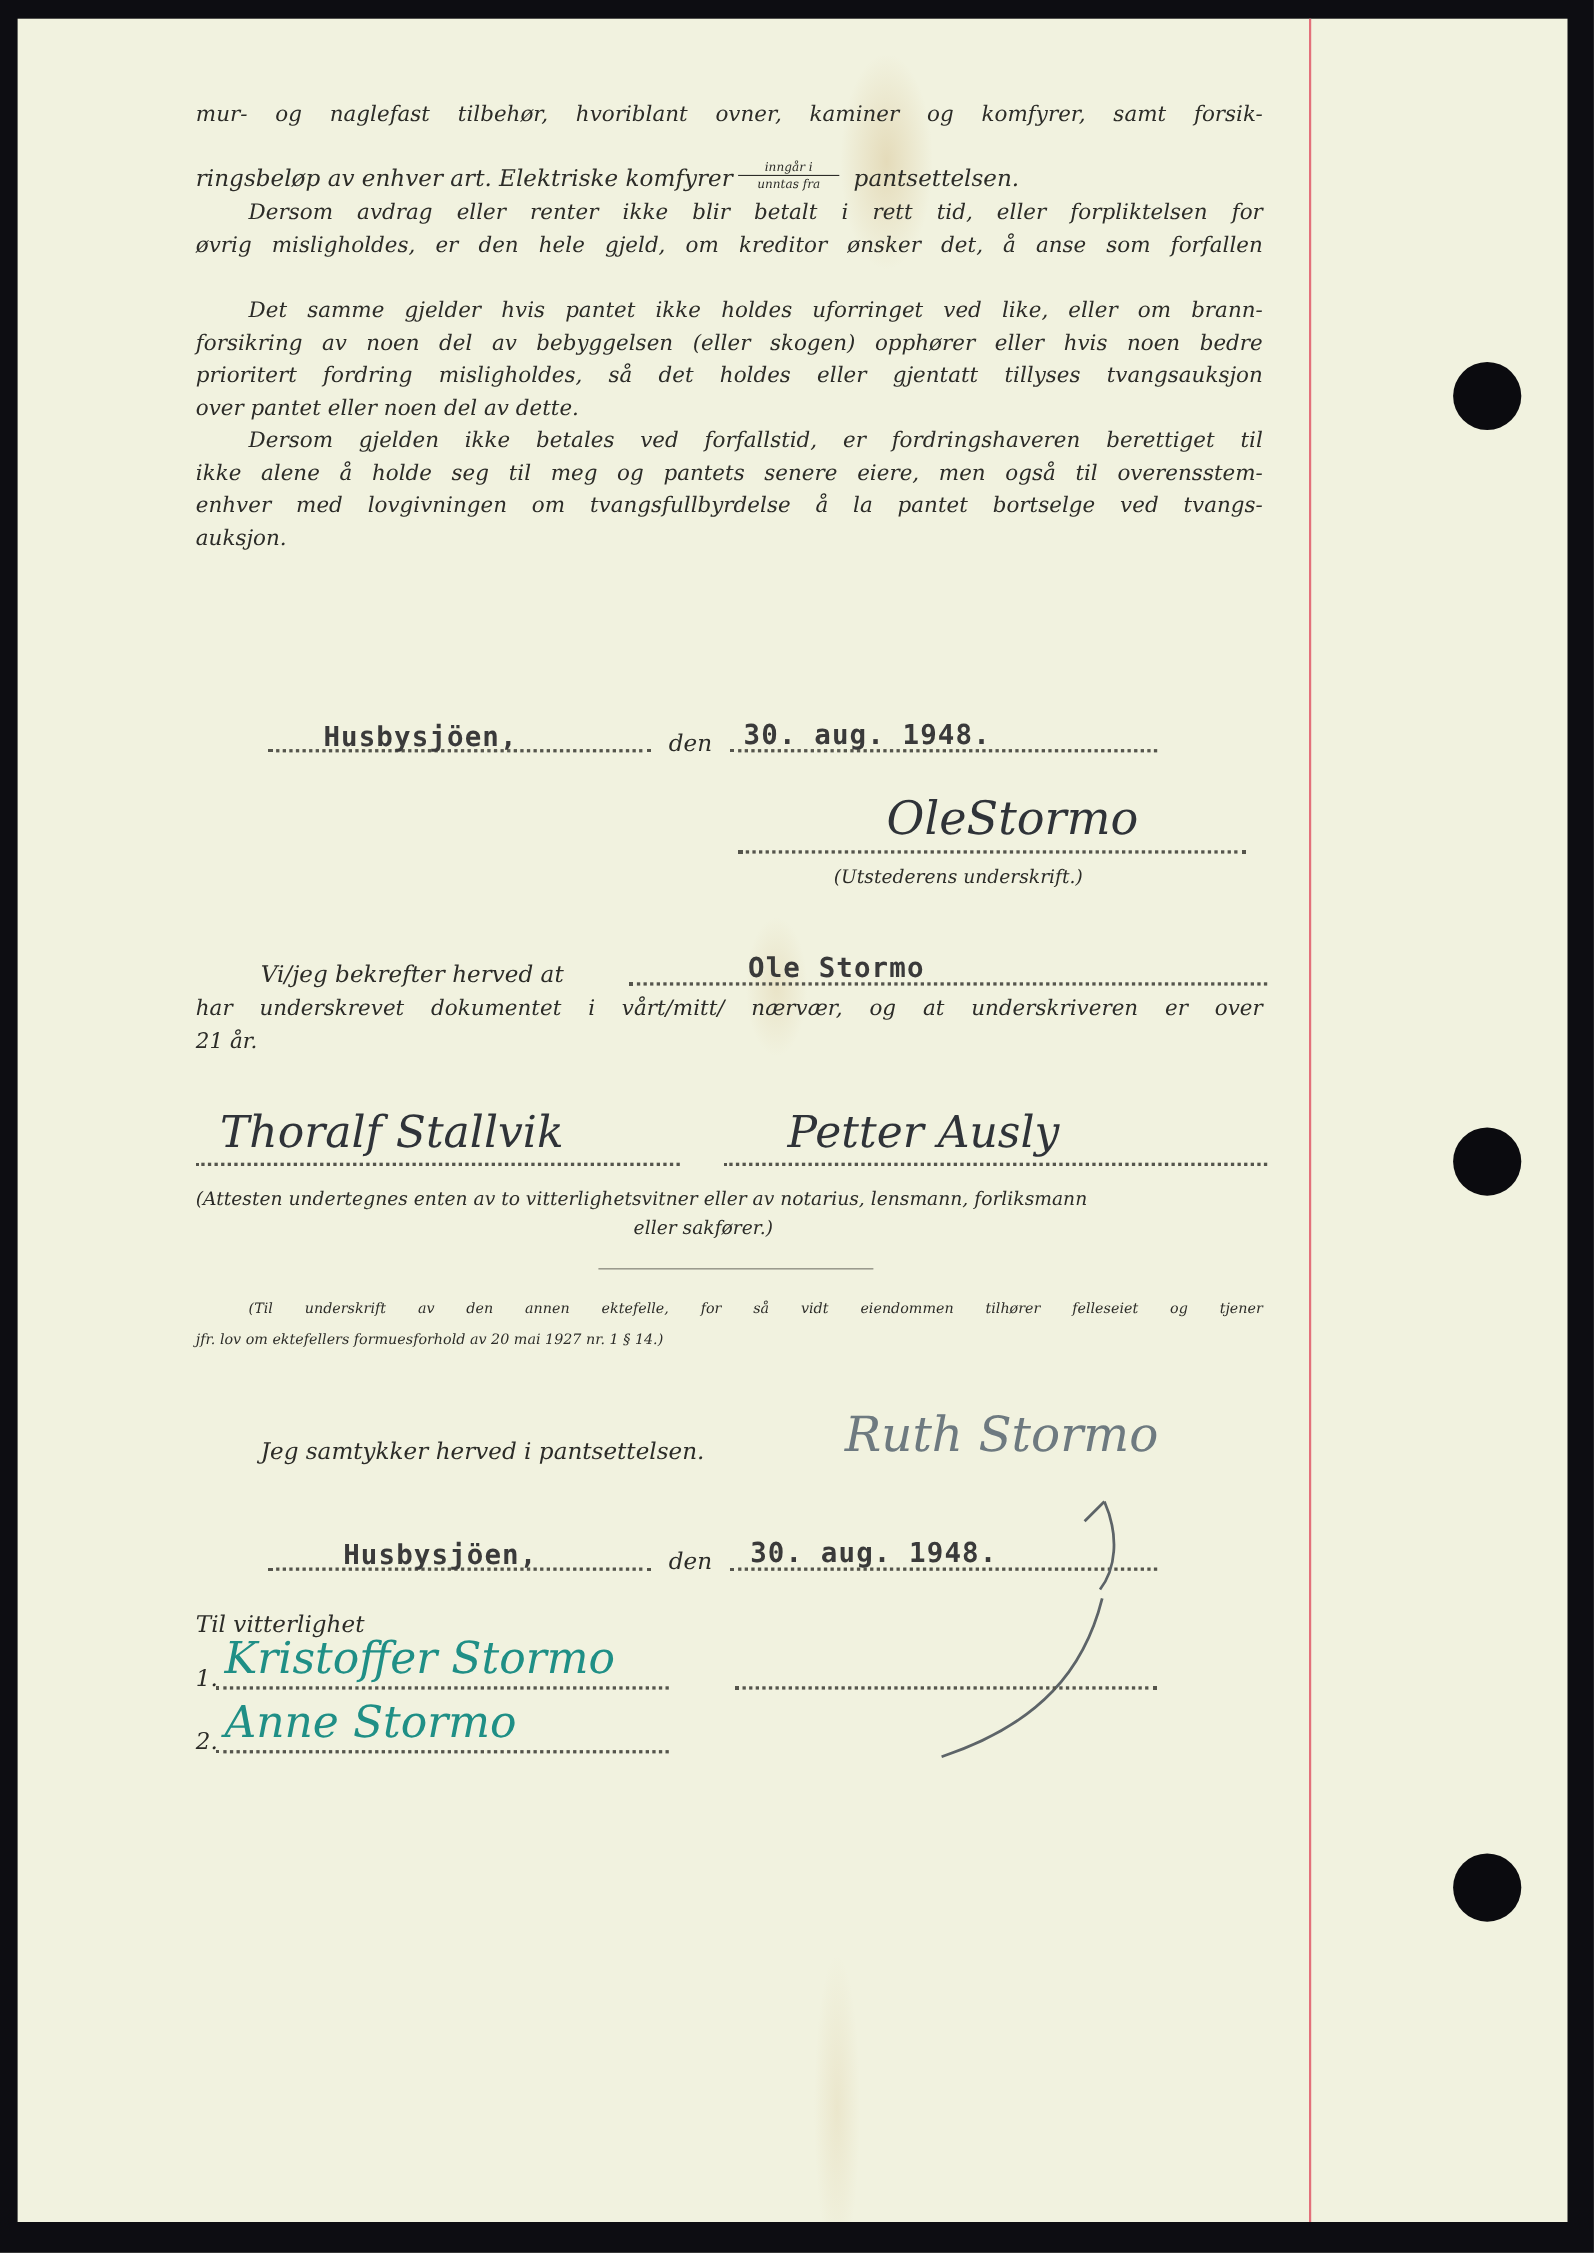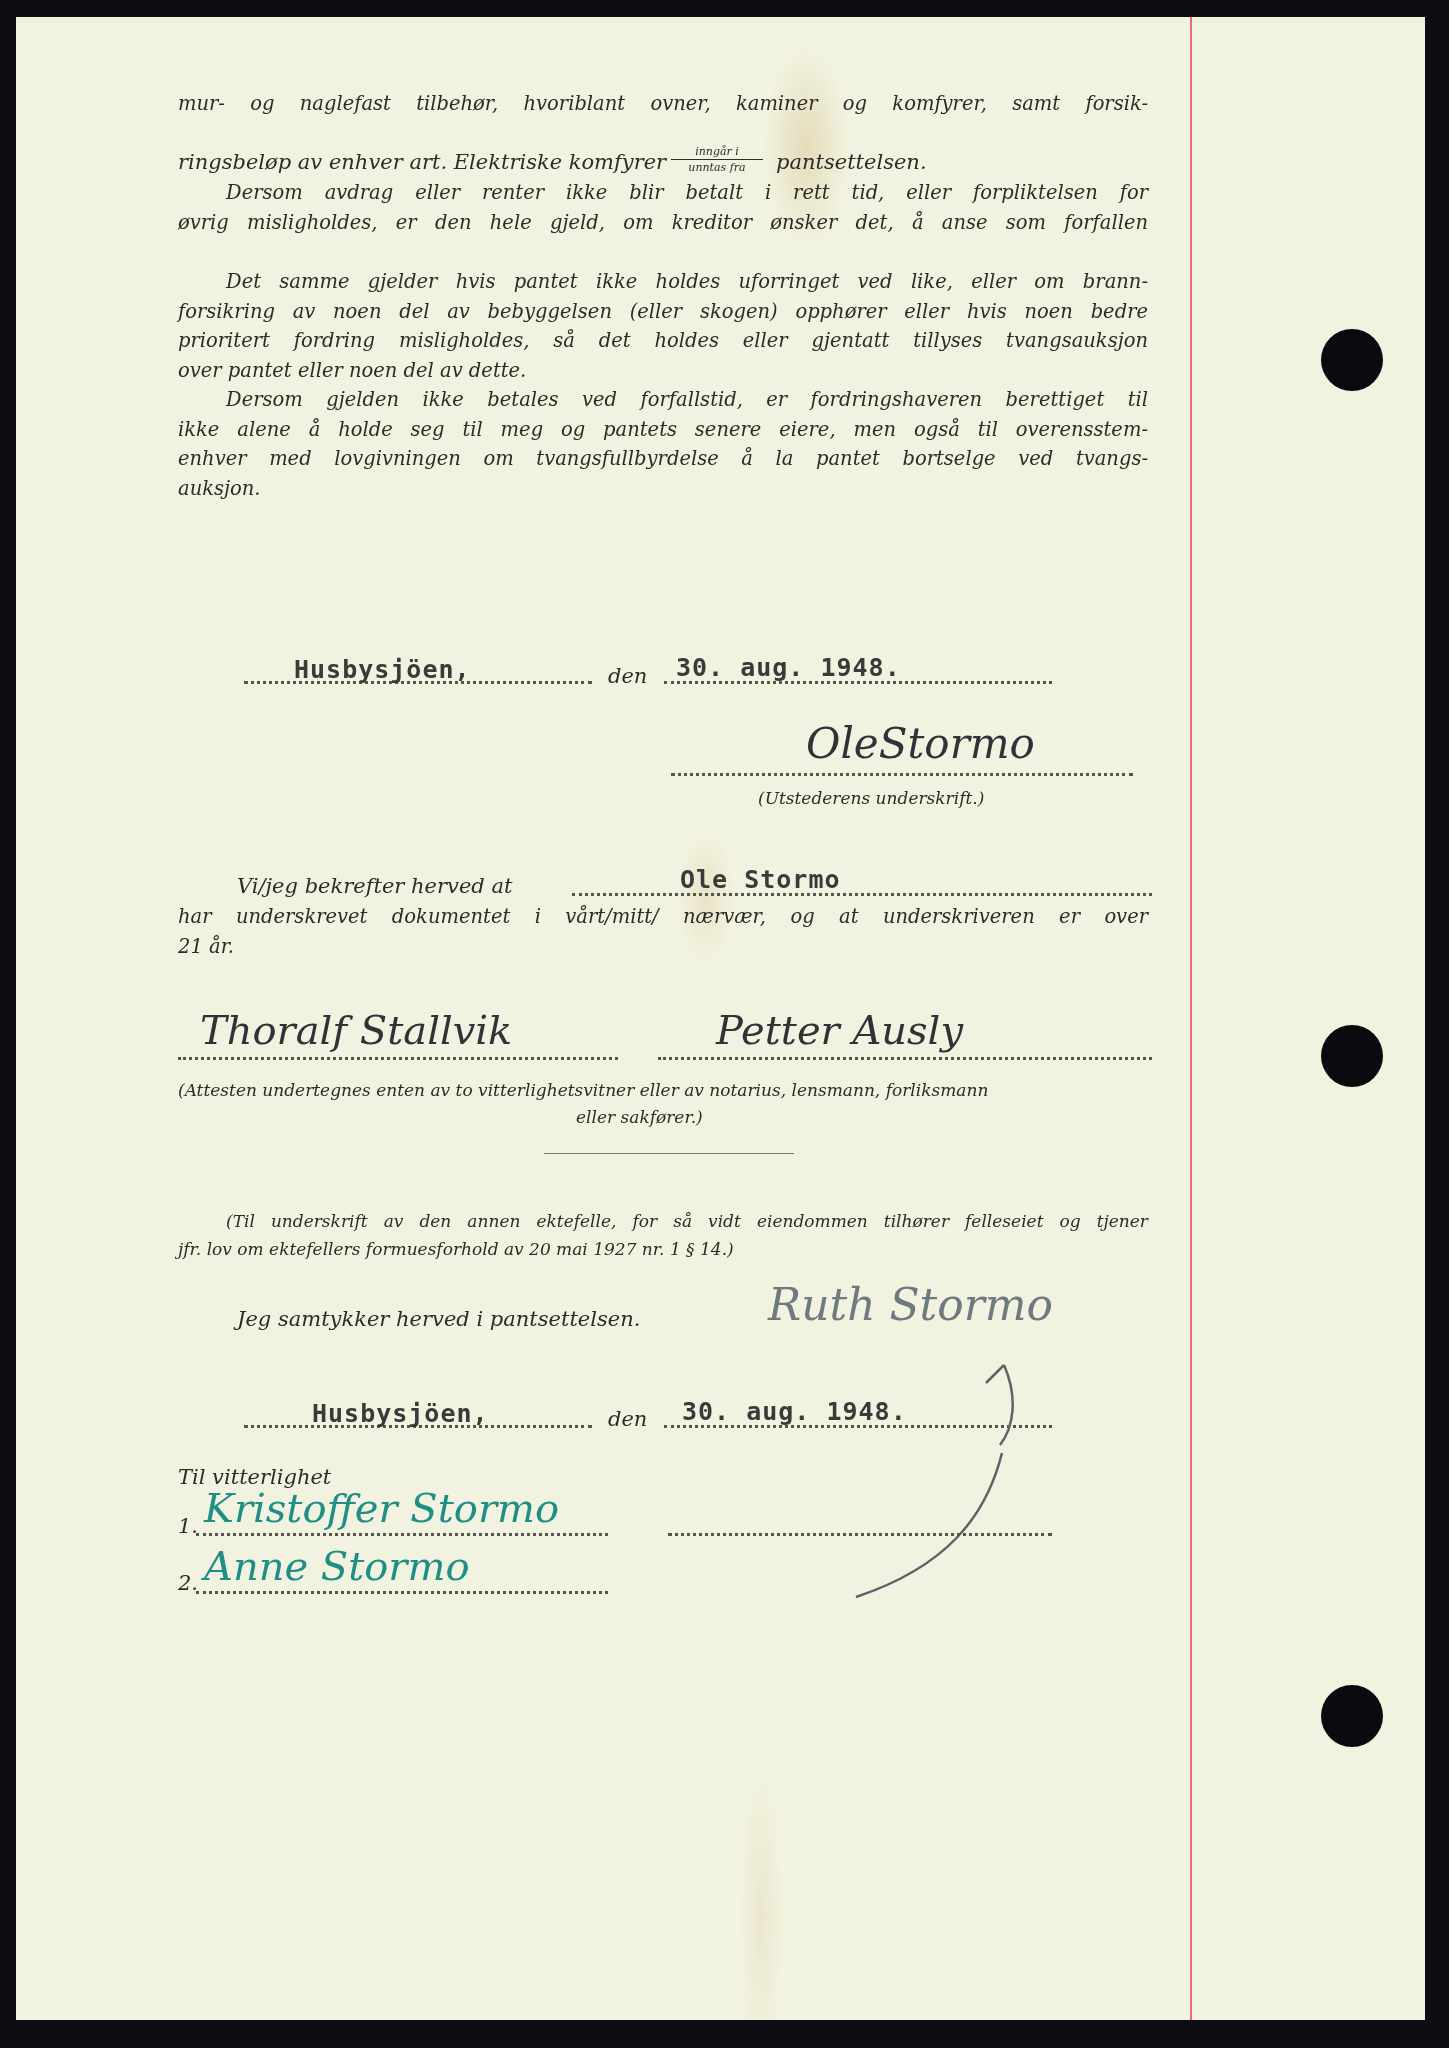--- a/index.html
+++ b/index.html
@@ -128,21 +128,21 @@
 
   <div class="dots" style="left:162px; top:1040px; width:440px"></div>
   <div class="dots" style="left:642px; top:1040px; width:494px"></div>
   <div class="sig ink" style="left:184px; top:990px; font-size:40px">Thoralf Stallvik</div>
   <div class="sig ink" style="left:700px; top:990px; font-size:40px">Petter Ausly</div>
   <div class="txt small" style="left:162px; top:1060px">(Attesten undertegnes enten av to vitterlighetsvitner eller av notarius, lensmann, forliksmann</div>
   <div class="txt small" style="left:560px; top:1087px">eller sakfører.)</div>
 
   <div class="rule" style="left:528px; top:1136px; width:250px"></div>
 
-  <div class="para small" style="top:1190px; font-size:17px; line-height:28px">
+  <div class="para small" style="top:1160px; font-size:13px; line-height:28px">
     <span class="ln indent">(Til underskrift av den annen ektefelle, for så vidt eiendommen tilhører felleseiet og tjener</span>
     <span class="ln last">jfr. lov om ektefellers formuesforhold av 20 mai 1927 nr. 1 § 14.)</span>
   </div>
 
   <div class="txt" style="left:221px; top:1288px">Jeg samtykker herved i pantsettelsen.</div>
   <div class="sig pencil" style="left:752px; top:1262px; font-size:44px">Ruth Stormo</div>
 
   <div class="dots" style="left:228px; top:1408px; width:348px"></div>
   <div class="typed" style="left:296px; top:1382px">Husbysjöen,</div>
   <div class="txt" style="left:592px; top:1388px">den</div>

